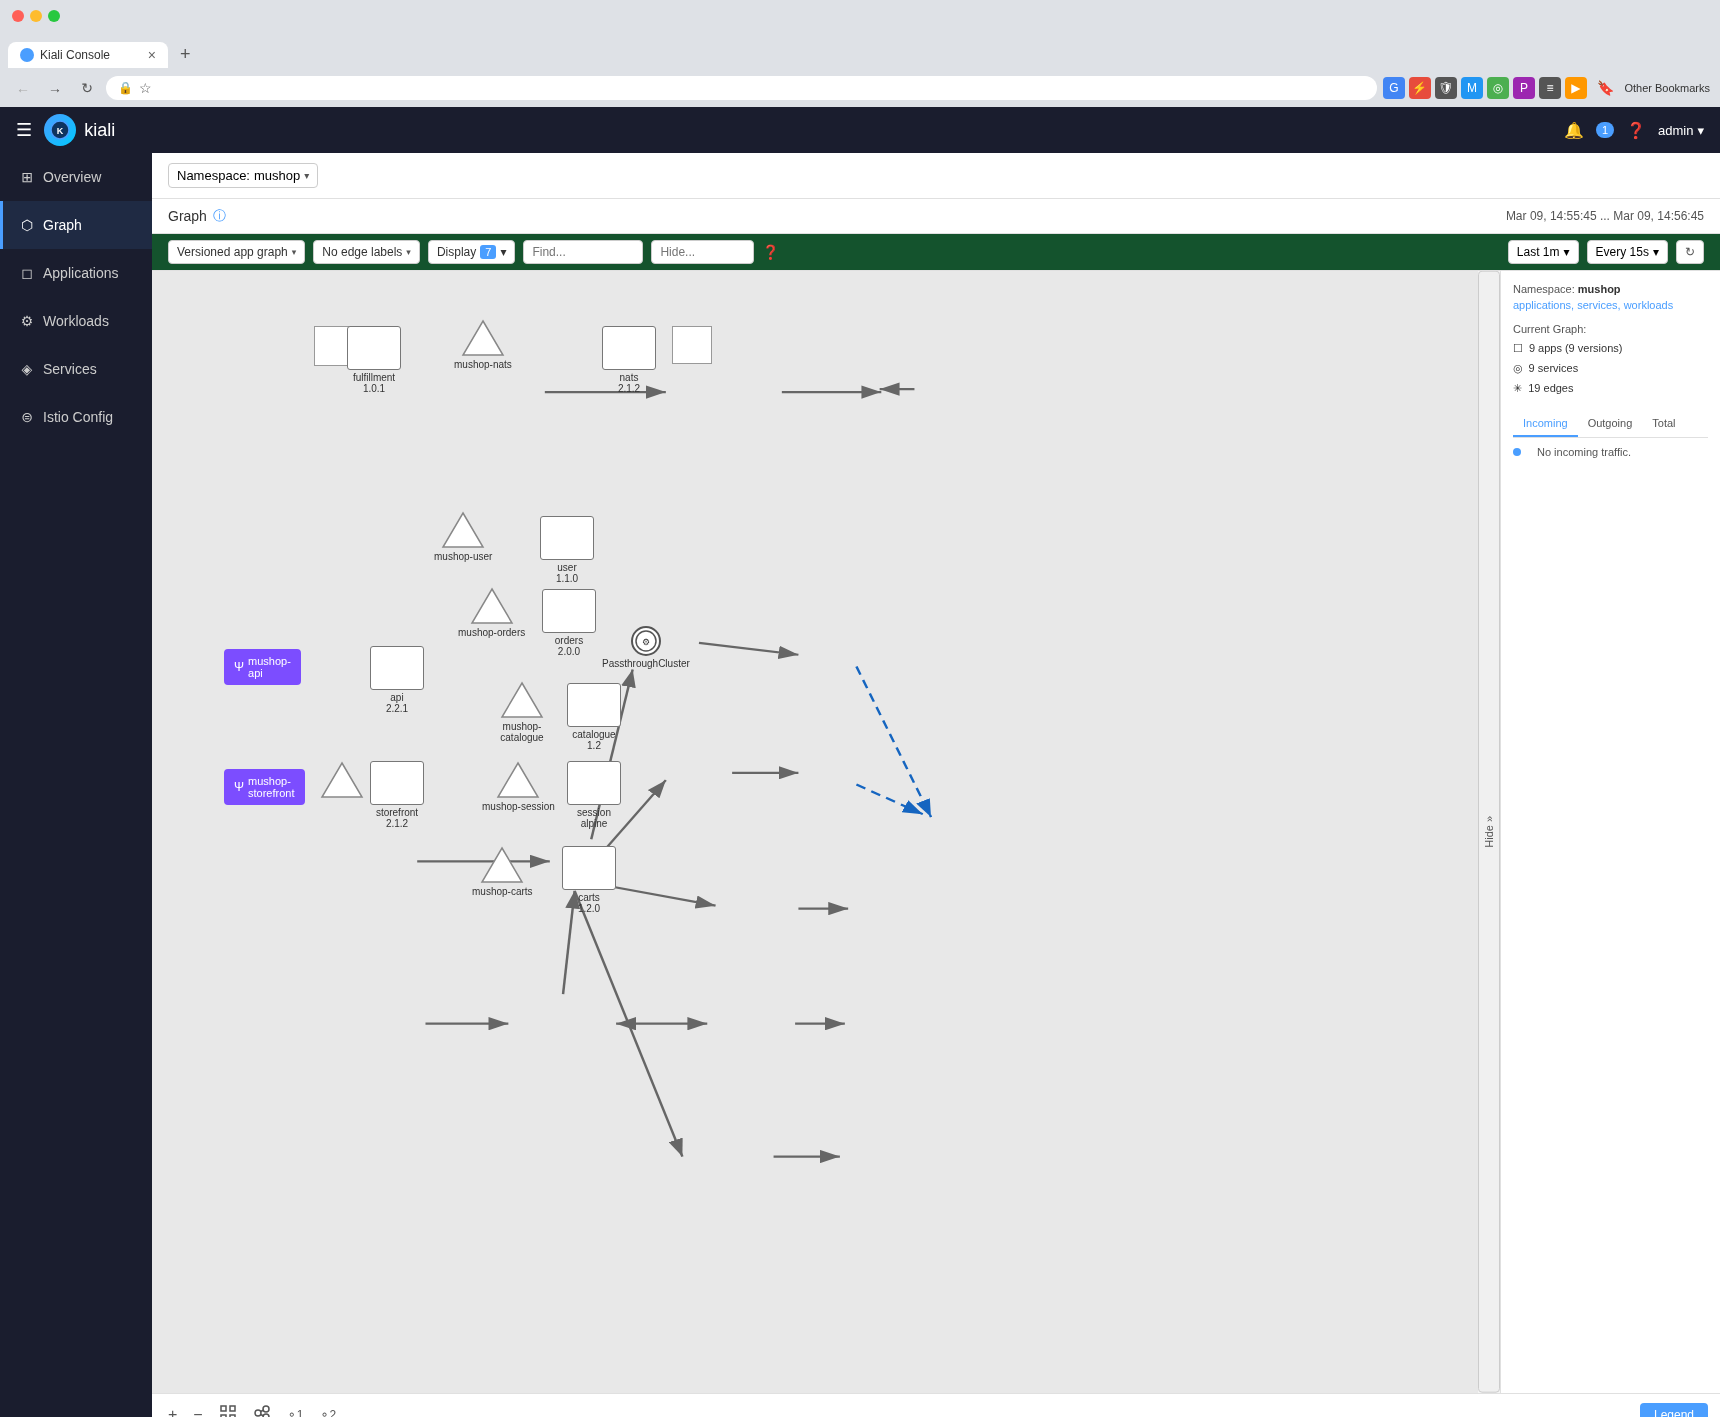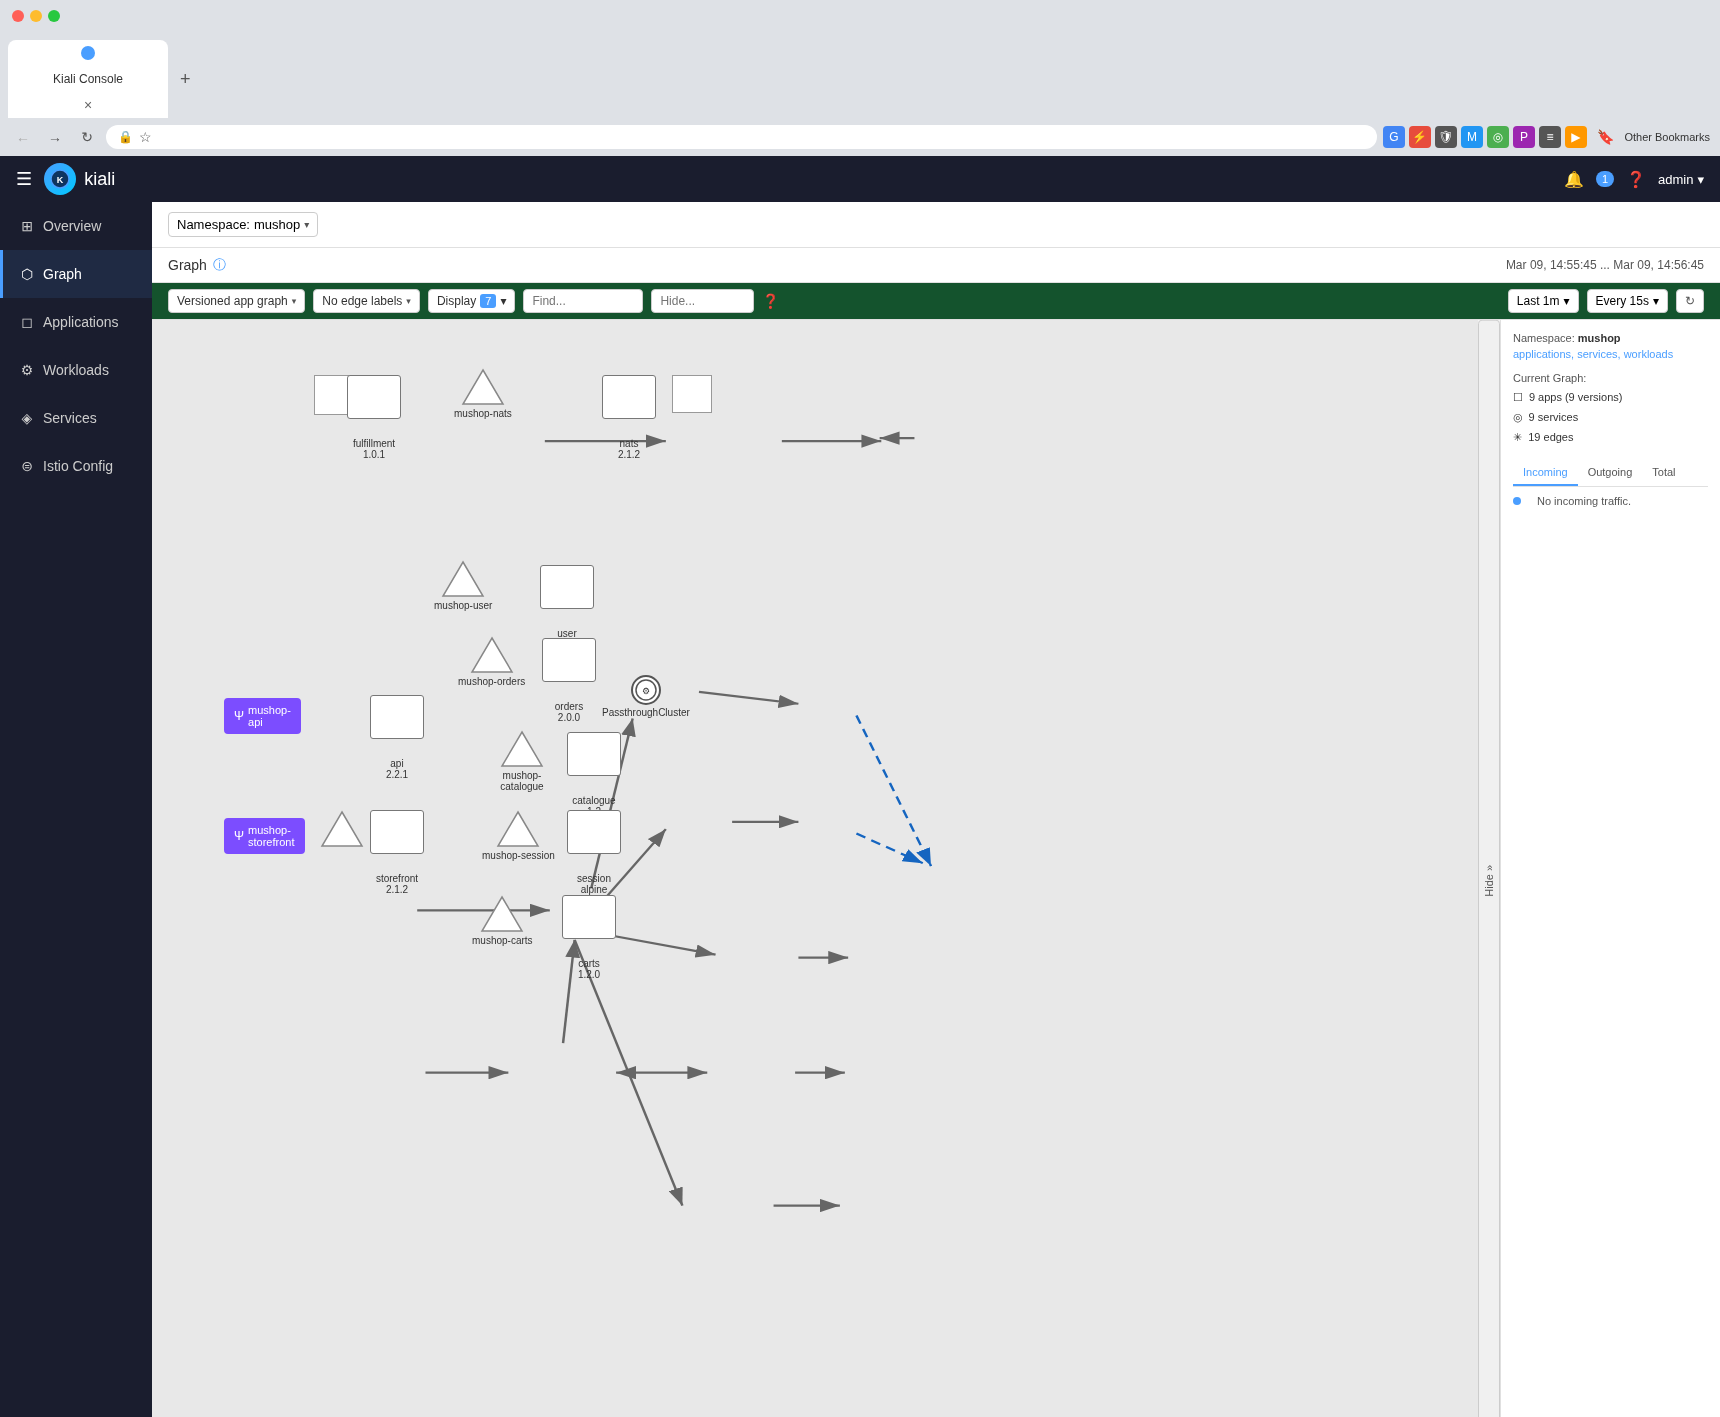--- a/index.html
+++ b/index.html
@@ -1,18 +1,18 @@
 <!DOCTYPE html>
 <html><head>
   <meta charset="utf-8">
   <style>
     * { box-sizing: border-box; margin: 0; padding: 0; }
     body { font-family: -apple-system, BlinkMacSystemFont, 'Segoe UI', sans-serif; font-size: 13px; background: #f0f0f0; overflow: hidden; }
     .browser-tab-bar { display: flex; align-items: center; padding: 8px 8px 0; background: #dee1e6; gap: 4px; }
-    .browser-tab { display: flex; align-items: center; gap: 12px; background: white; padding: 6px 0; border-radius: 8px 8px 0 0; font-size: 12px; min-width: 160px; flex-direction: column; }
+    .browser-tab { display: flex; align-items: center; gap: 6px; background: white; padding: 6px 12px; border-radius: 8px 8px 0 0; font-size: 12px; min-width: 160px; }
     .browser-tab .favicon { width: 14px; height: 14px; background: #4a9eff; border-radius: 50%; flex-shrink: 0; }
     .browser-tab .tab-title { flex: 1; color: #333; font-size: 12px; }
     .browser-tab .close-tab { color: #666; cursor: pointer; font-size: 14px; line-height: 1; }
     .browser-new-tab { background: none; border: none; color: #555; font-size: 18px; cursor: pointer; padding: 4px 8px; }
     .browser-controls { display: flex; align-items: center; gap: 6px; padding: 6px 10px; background: #dee1e6; }
     .browser-nav-btn { width: 26px; height: 26px; border-radius: 50%; background: none; border: none; cursor: pointer; color: #555; font-size: 14px; display: flex; align-items: center; justify-content: center; }
     .browser-nav-btn.disabled { color: #aaa; cursor: default; }
     .browser-address-bar { flex: 1; display: flex; align-items: center; background: white; border-radius: 20px; padding: 4px 12px; font-size: 12px; color: #333; gap: 6px; }
     .browser-address-bar .url-text { flex: 1; color: #333; font-size: 12px; }
     .browser-bookmark-star { color: #555; font-size: 14px; }
@@ -92,21 +92,21 @@
     .hide-panel-btn { writing-mode: vertical-rl; transform: rotate(180deg); background: #f0f0f0; border: 1px solid #ccc; border-radius: 4px; padding: 8px 4px; cursor: pointer; font-size: 11px; color: #555; flex-shrink: 0; margin-left: 0; display: flex; align-items: center; }
 
     
     .graph-bottom-toolbar { background: white; border-top: 1px solid #e0e0e0; padding: 6px 12px; display: flex; align-items: center; gap: 8px; }
     .bottom-btn { border: none; background: none; cursor: pointer; color: #555; font-size: 16px; padding: 4px; }
     .legend-btn { background: #4a9eff; color: white; border: none; border-radius: 4px; padding: 5px 14px; font-size: 12px; cursor: pointer; margin-left: auto; }
 
     
     .graph-node-wrapper { position: absolute; display: flex; flex-direction: column; align-items: center; }
     .svc-box { width: 54px; height: 44px; border: 1.5px solid #777; border-radius: 3px; background: white; display: flex; align-items: center; justify-content: center; font-size: 9px; }
-    .svc-label { font-size: 10px; color: #333; text-align: center; margin-top: 19px; max-width: 80px; }
+    .svc-label { font-size: 10px; color: #333; text-align: center; margin-top: 2px; max-width: 80px; }
 
     .wl-triangle { position: relative; display: flex; align-items: center; justify-content: center; }
     .wl-label { font-size: 10px; color: #333; text-align: center; margin-top: 2px; max-width: 80px; }
 
     
     .ext-box { width: 46px; height: 40px; border: 1.5px solid #999; background: white; display: flex; align-items: center; justify-content: center; }
 
     
     .passthrough-wrapper { position: absolute; display: flex; flex-direction: column; align-items: center; }
     .passthrough-circle { width: 30px; height: 30px; border: 2px solid #555; border-radius: 50%; background: white; display: flex; align-items: center; justify-content: center; position: relative; }

